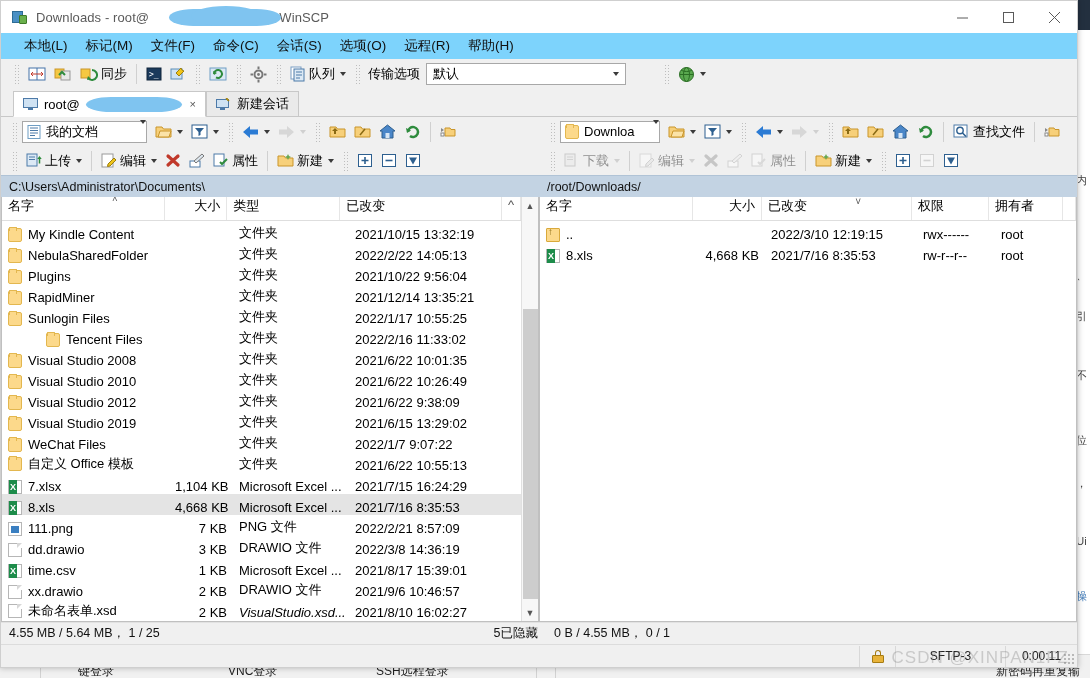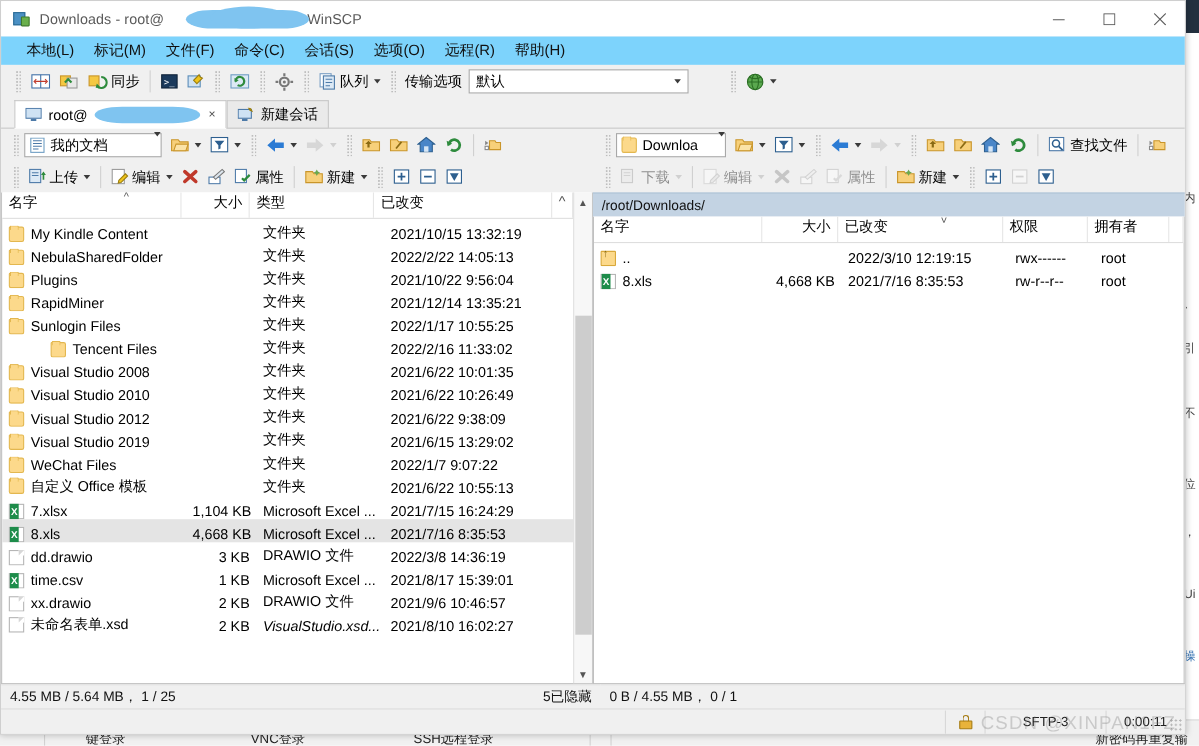--- a/index.html
+++ b/index.html
@@ -456,20 +456,21 @@
               </svg>
           </div>
           <div class="tbtn">
             <svg width="16" height="15" viewBox="0 0 16 15">
                 <rect x="1.5" y="1.5" width="13" height="12" fill="#fff" stroke="#2d5f8f"></rect>
                 <path d="M4 4.5h8l-4 7z" fill="#2d5f8f"></path>
               </svg>
           </div>
         </div>
 
+        <div class="addrbar">C:\Users\Administrator\Documents\</div>
 
         <div class="list-wrap">
           <div class="list">
             <div class="hdr">
               <div class="hc" style="width:167px;">
                 <span>名字</span>
                 <span class="sortmark" style="left:auto; right:44px;">^</span>
               </div>
               <div class="hc r" style="width:64px;">
                 <span>大小</span>
@@ -601,20 +602,29 @@
                   <div class="cell" style="width: 166px;">2021/7/15  16:24:29</div>
                 </div>
                 <div class="row sel">
                   <div class="cell name" style="width: 167px;">
                     <span class="ico ico-xls"></span>
                     <span>8.xls</span>
                   </div>
                   <div class="cell r" style="width: 64px;">4,668 KB</div>
                   <div class="cell" style="width: 116px;">Microsoft Excel ...</div>
                   <div class="cell" style="width: 166px;">2021/7/16  8:35:53</div>
+                </div>
+                <div class="row">
+                  <div class="cell name" style="width: 167px;">
+                    <span class="ico ico-png"></span>
+                    <span>111.png</span>
+                  </div>
+                  <div class="cell r" style="width: 64px;">7 KB</div>
+                  <div class="cell" style="width: 116px;">PNG 文件</div>
+                  <div class="cell" style="width: 166px;">2022/2/21  8:57:09</div>
                 </div>
                 <div class="row">
                   <div class="cell name" style="width: 167px;">
                     <span class="ico ico-doc"></span>
                     <span>dd.drawio</span>
                   </div>
                   <div class="cell r" style="width: 64px;">3 KB</div>
                   <div class="cell" style="width: 116px;">DRAWIO 文件</div>
                   <div class="cell" style="width: 166px;">2022/3/8  14:36:19</div>
                 </div>

